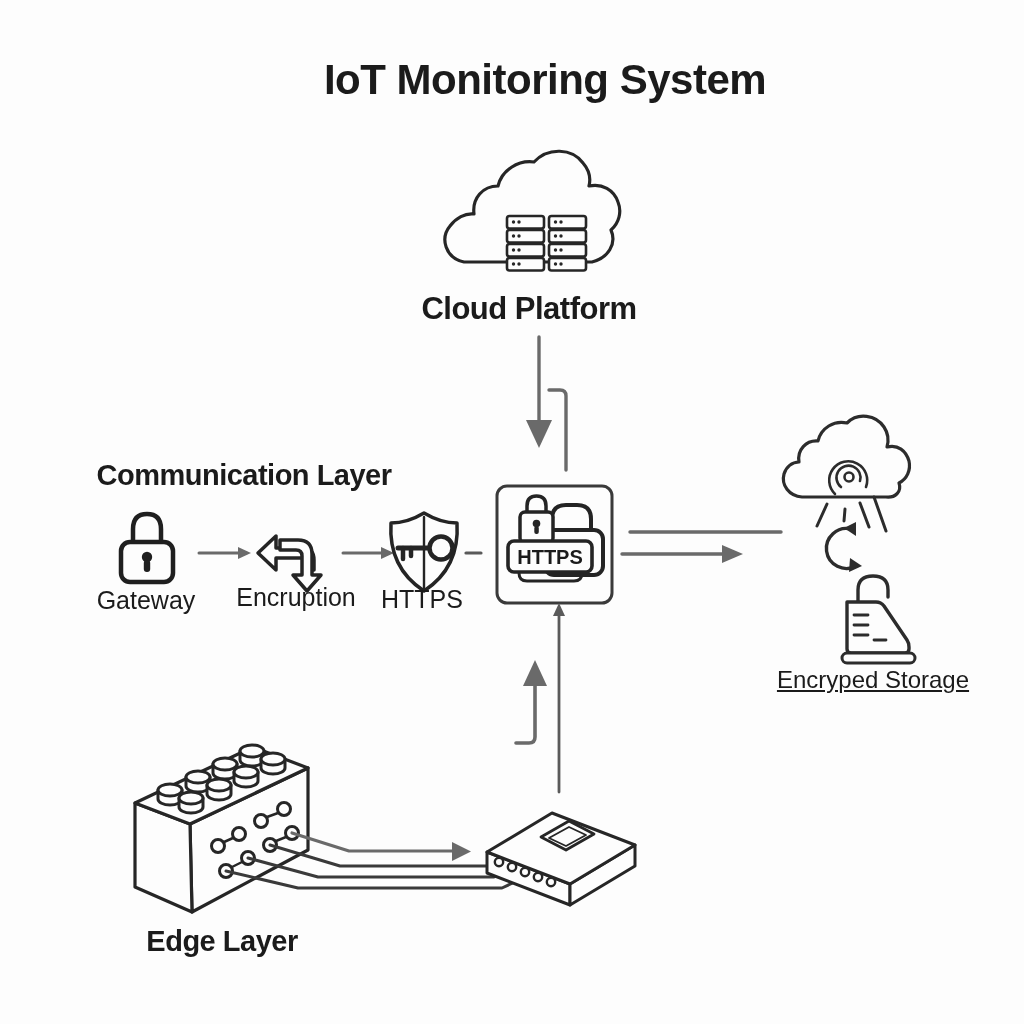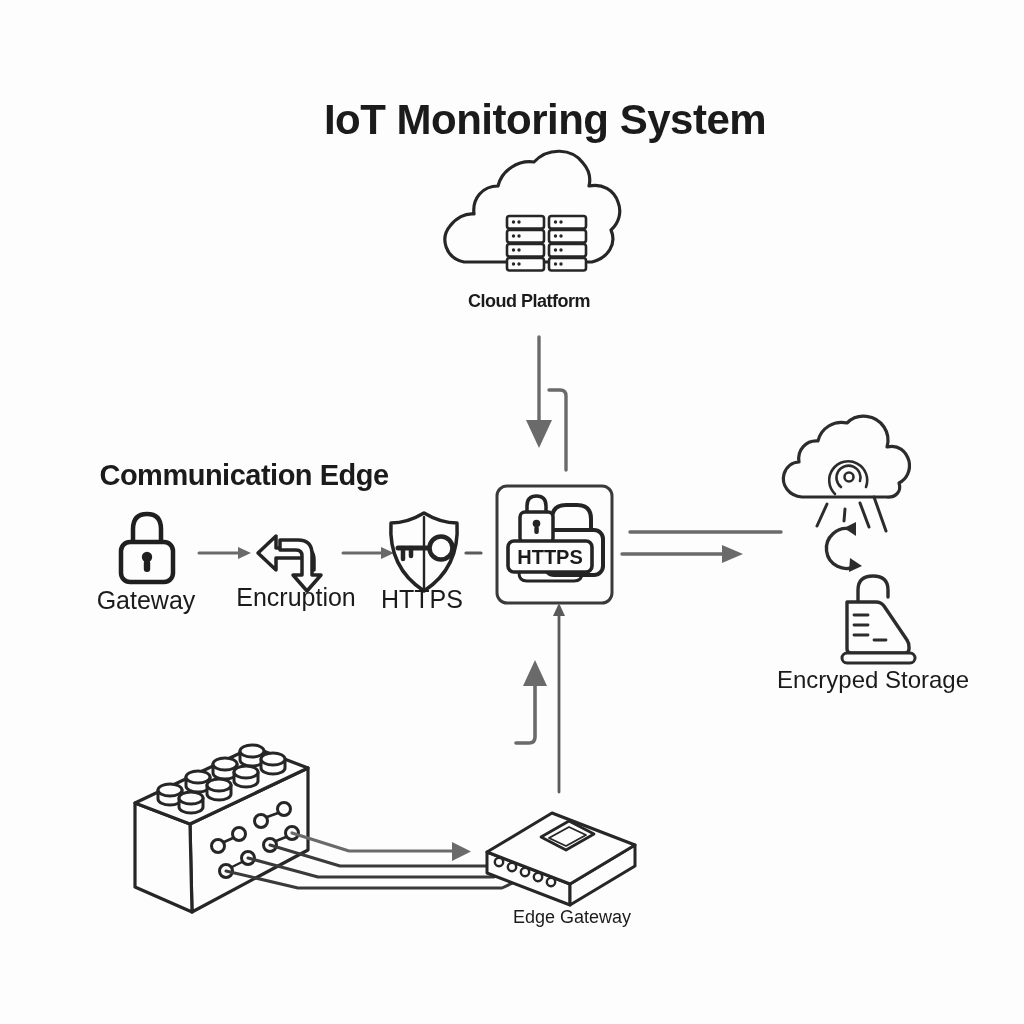--- a/index.html
+++ b/index.html
@@ -5,24 +5,24 @@
   html,body{margin:0;padding:0;background:#ffffff;}
   .canvas{
     position:relative;width:1024px;height:1024px;overflow:hidden;
     background:#fdfdfd;color:#1b1b1b;
     font-family:"Liberation Sans","DejaVu Sans",sans-serif;
   }
   .art{position:absolute;left:0;top:0;width:1024px;height:1024px;}
   .label{position:absolute;transform:translateX(-50%);white-space:nowrap;line-height:1.1;}
   .bold{font-weight:700;letter-spacing:-0.5px;}
   .title{font-size:42px;}
-  .l26{font-size:18px;}
+  .l26{font-size:31px;}
   .l29{font-size:29px;}
   .l25{font-size:25px;}
-  .l24{font-size:24px;}
+  .l24{font-size:24px;text-decoration:underline;}
   svg text{font-family:"Liberation Sans","DejaVu Sans",sans-serif;}
 </style>
 </head>
 <body>
 
 <div class="canvas">
 
   <svg class="art" viewBox="0 0 1024 1024" stroke-linecap="round" stroke-linejoin="round">
 
     <g stroke="#262626" fill="none">
@@ -224,29 +224,29 @@
       <g stroke-width="2.4">
         <circle cx="499" cy="862" r="4.2"></circle>
         <circle cx="512" cy="867" r="4.2"></circle>
         <circle cx="525" cy="872" r="4.2"></circle>
         <circle cx="538" cy="877" r="4.2"></circle>
         <circle cx="551" cy="882" r="4.2"></circle>
       </g>
     </g>
   </svg>
 
-  <div class="label title bold" style="left:545px;top:57px;margin-top:40px;">IoT Monitoring System</div>
+  <div class="label title bold" style="left:545px;top:57px;">IoT Monitoring System</div>
 
   <div class="label l26 bold" style="left:529px;top:292px;">Cloud Platform</div>
 
-  <div class="label l29 bold" style="left:244px;top:460px;">Communication Edge</div>
+  <div class="label l29 bold" style="left:244px;top:460px;">Communication Layer</div>
 
   <div class="label l25" style="left:146px;top:587px;">Gateway</div>
 
   <div class="label l25" style="left:296px;top:584px;">Encruption</div>
 
   <div class="label l25" style="left:422px;top:586px;">HTTPS</div>
 
   <div class="label l24" style="left:873px;top:667px;">Encryped Storage</div>
 
-
-  <div class="label l26" style="left:572px;top:908px;">Edge Gateway</div>
+  <div class="label l29 bold" style="left:222px;top:926px;">Edge Layer</div>
+
 </div>
 
 </body></html>

